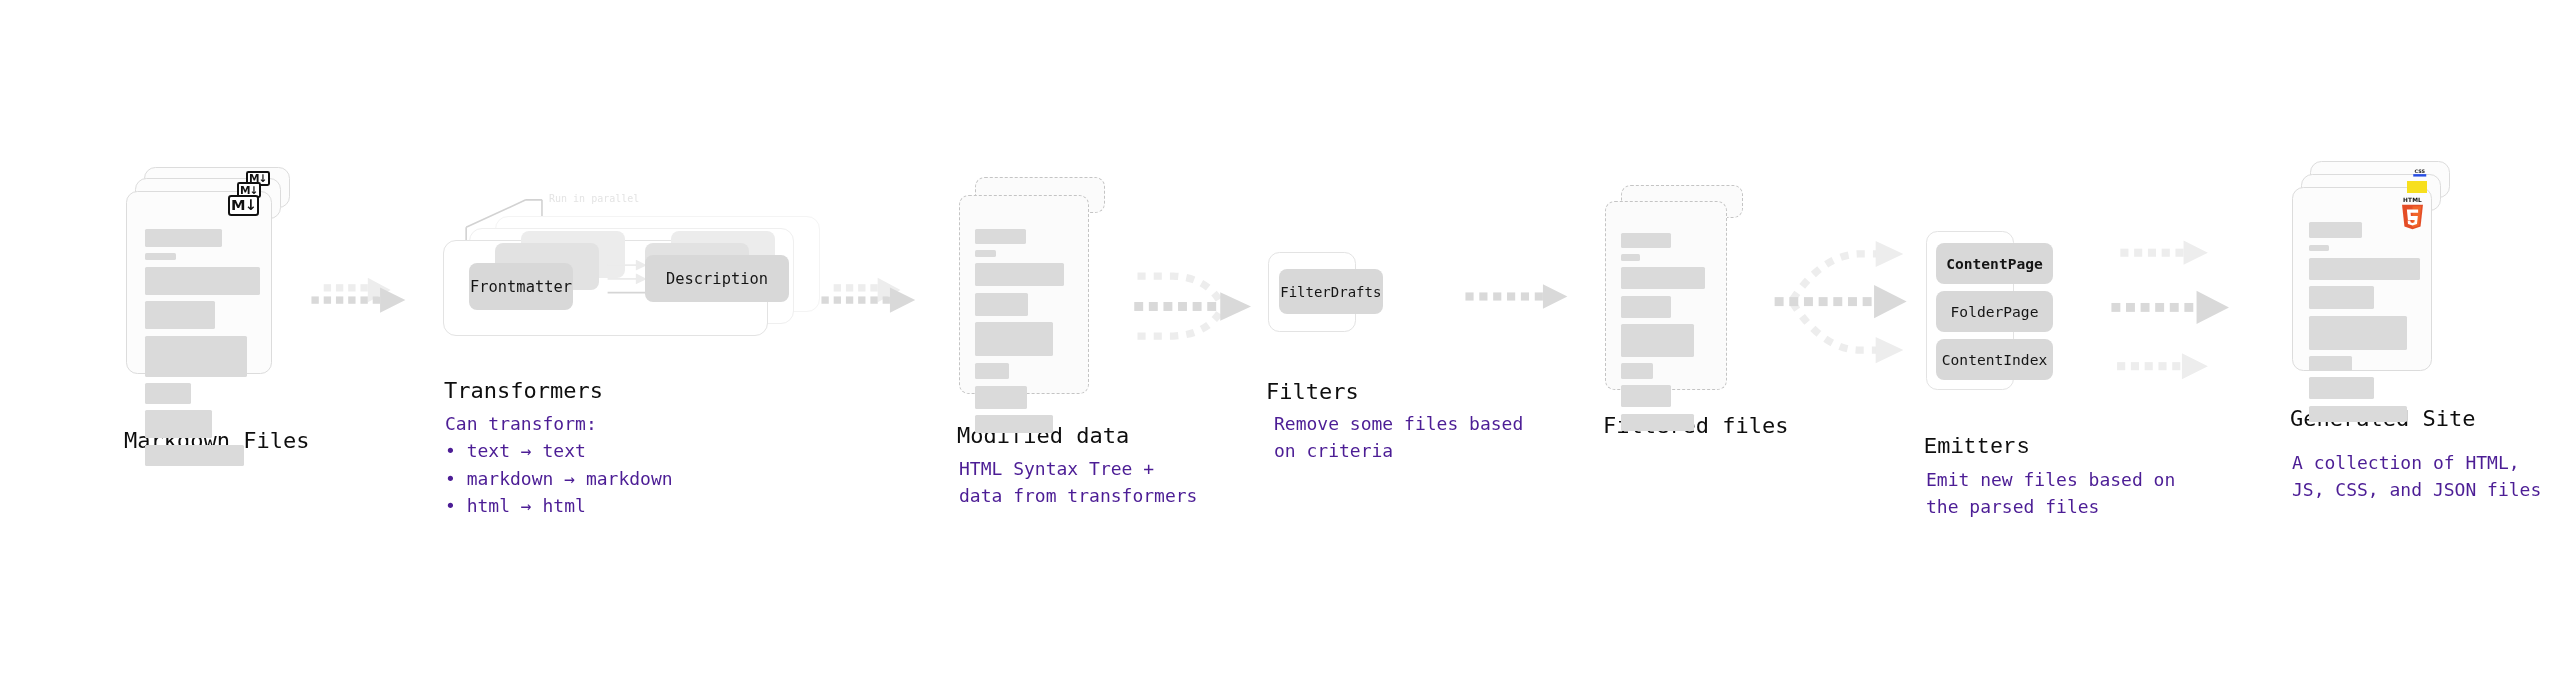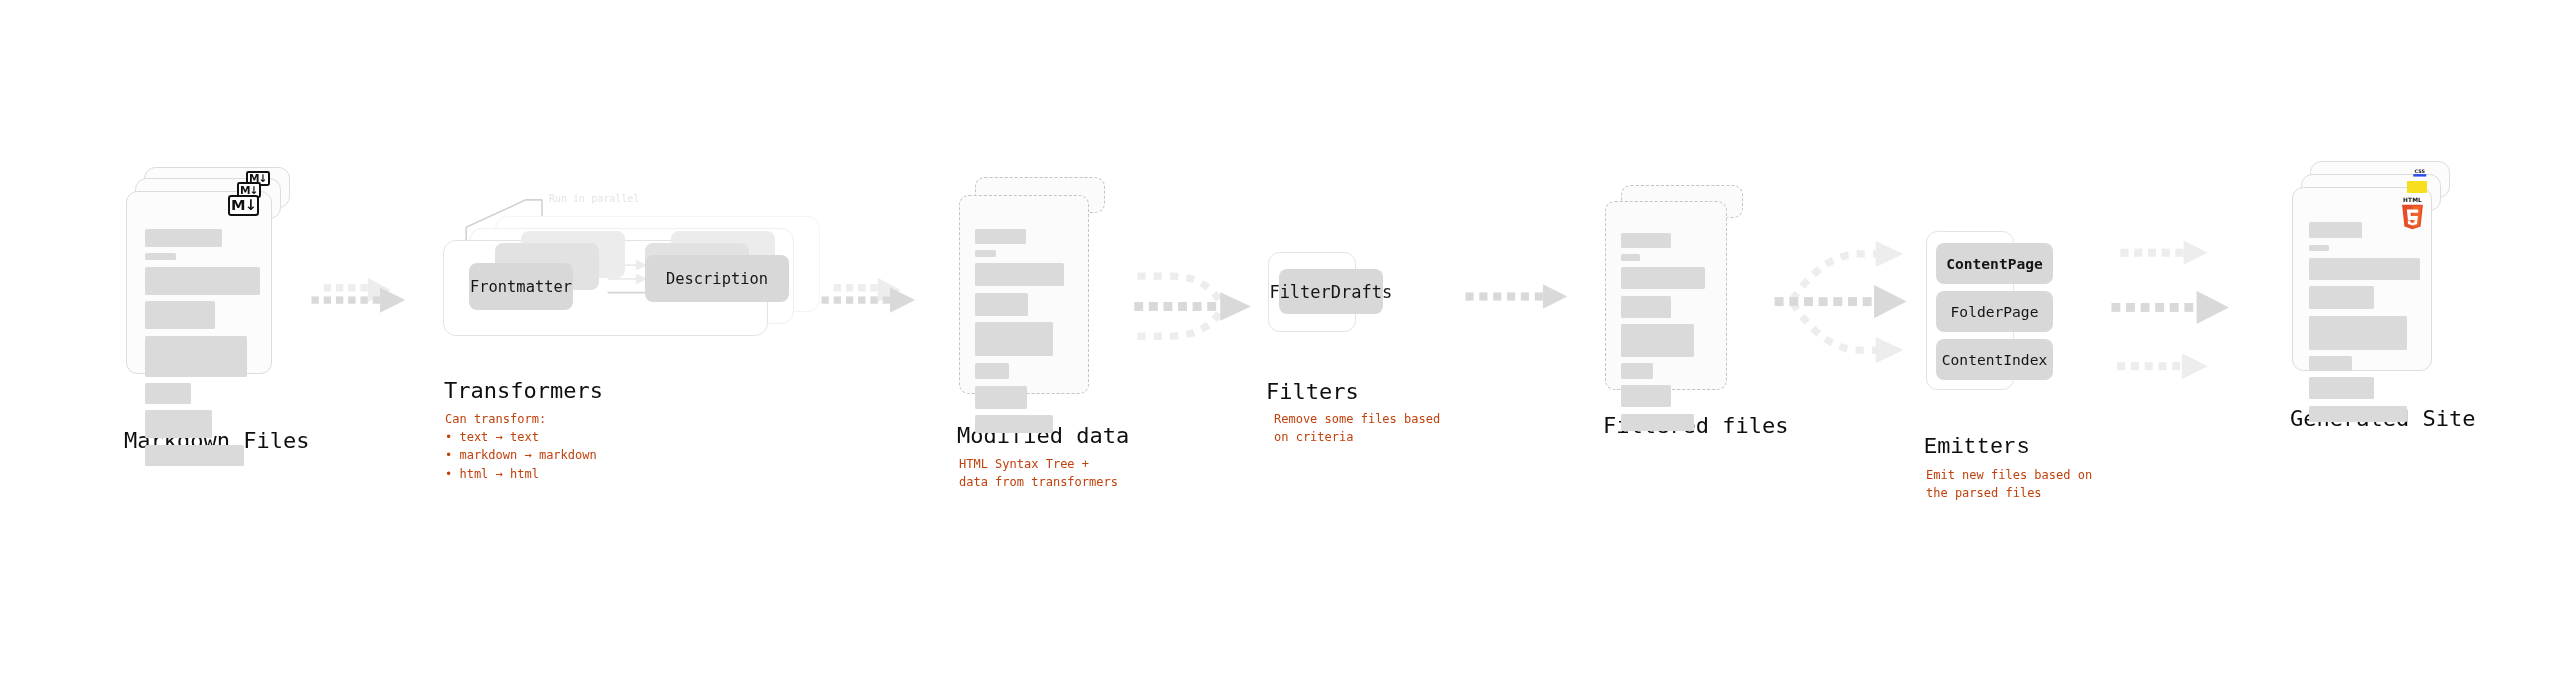--- a/index.html
+++ b/index.html
@@ -74,21 +74,21 @@
   .chip.f2{background:#e2e2e2;}
   .chip.f3{background:#ececec;}
 
   
   .title{
     position:absolute;white-space:nowrap;
     font-size:22px;color:#0e0e0e;letter-spacing:0px;
   }
   .sub{
     position:absolute;white-space:pre-line;
-    font-size:12px;color:#c2410c;line-height:1.52;
+    font-size:18px;color:#4c1d95;line-height:1.52;
   }
   .parallel-label{
     position:absolute;white-space:nowrap;
     font-size:10px;color:#e4e4e4;
   }
 
   
   .arrowsvg{position:absolute;overflow:visible;}
 </style>
 </head>
@@ -224,21 +224,21 @@
         <rect x="22" y="54" width="11" height="11"></rect>
       <rect x="40" y="54" width="11" height="11"></rect>
         <rect x="58" y="54" width="11" height="11"></rect>
       <rect x="76" y="54" width="11" height="11"></rect>
         <rect x="94" y="54" width="11" height="11"></rect>
       <polygon points="110,42 148,59.5 110,77"></polygon>
     </g>
   </svg>
 
   <div class="group" style="left:1268px;top:252px;width:88px;height:80px;border-radius:11.4px;">
-    <div class="chip" style="left:9.8px;top:16.3px;width:104px;height:45px;font-size:17px;">FilterDrafts</div>
+    <div class="chip" style="left:9.8px;top:16.3px;width:104px;height:45px;font-size:14px;">FilterDrafts</div>
   </div>
   <div class="title" style="left:1266px;top:379px;">Filters</div>
   <div class="sub" style="left:1268px;top:410px;margin-left:6px;">Remove some files based
 on criteria</div>
 
   <svg class="arrowsvg" style="left:1463px;top:276px;width:106px;height:41px;" viewBox="0 0 130 50">
     <g fill="#d9d9d9">
       <rect x="3" y="20" width="10" height="10"></rect>
         <rect x="20" y="20" width="10" height="10"></rect>
       <rect x="37" y="20" width="10" height="10"></rect>
@@ -348,15 +348,17 @@
     <div class="js-badge" style="left:115px;top:19.5px;width:20.3px;height:12.2px;"></div>
 
     <svg class="html5" style="left:106px;top:32.5px;width:29px;height:36px;" viewBox="0 0 36 44">
       <text x="18" y="9" font-size="7.2" font-family="DejaVu Sans, sans-serif" font-weight="bold" fill="#111" text-anchor="middle" letter-spacing="0.2">HTML</text>
       <path d="M5 13 L8 40 L18 43.5 L28 40 L31 13 Z" fill="#e44d26"></path>
       <path d="M18 15 L18 41.6 L26.2 38.8 L28.7 15 Z" fill="#f16529"></path>
       <path d="M11 19 h14 v4 h-9.4 l0.4 4 h8.6 l-1 10 -5.6 1.7 -5.6 -1.7 -0.4 -4.4 h3.4 l0.2 2.2 2.4 0.7 2.4 -0.7 0.3 -3 h-8.4 Z" fill="#ffffff"></path>
     </svg>
   </div>
   <div class="title" style="left:2290px;top:406px;">Generated Site</div>
+  <div class="sub" style="left:2292px;top:449px;">A collection of HTML,
+JS, CSS, and JSON files</div>
 
 </div>
 
 
 </body></html>

